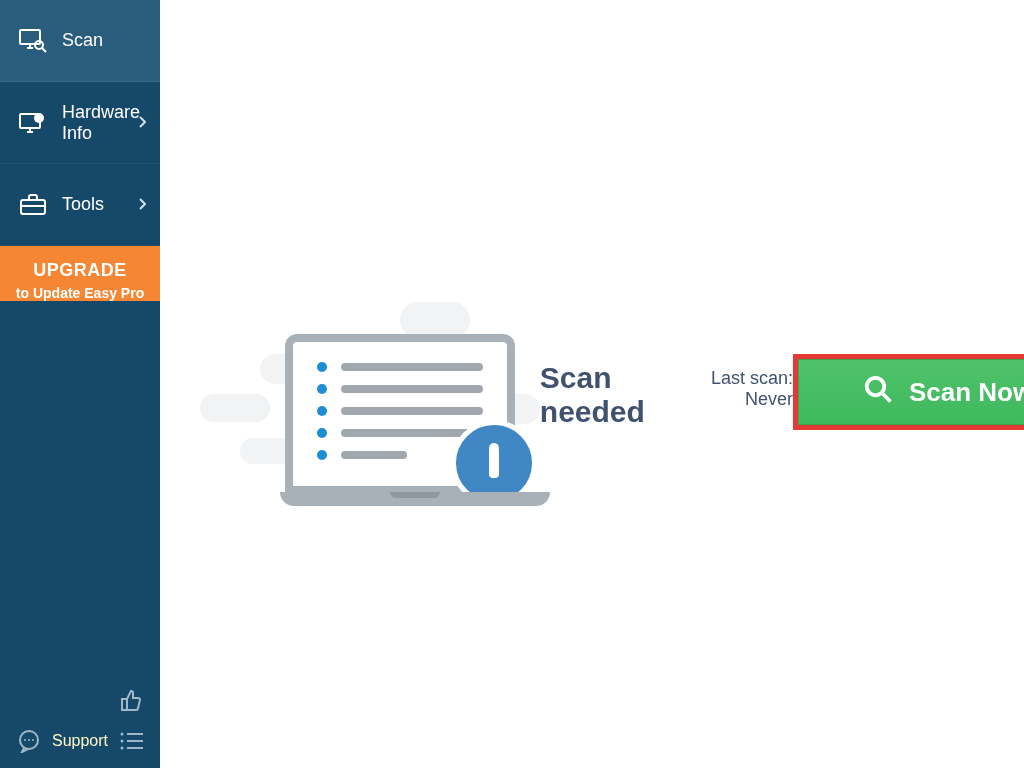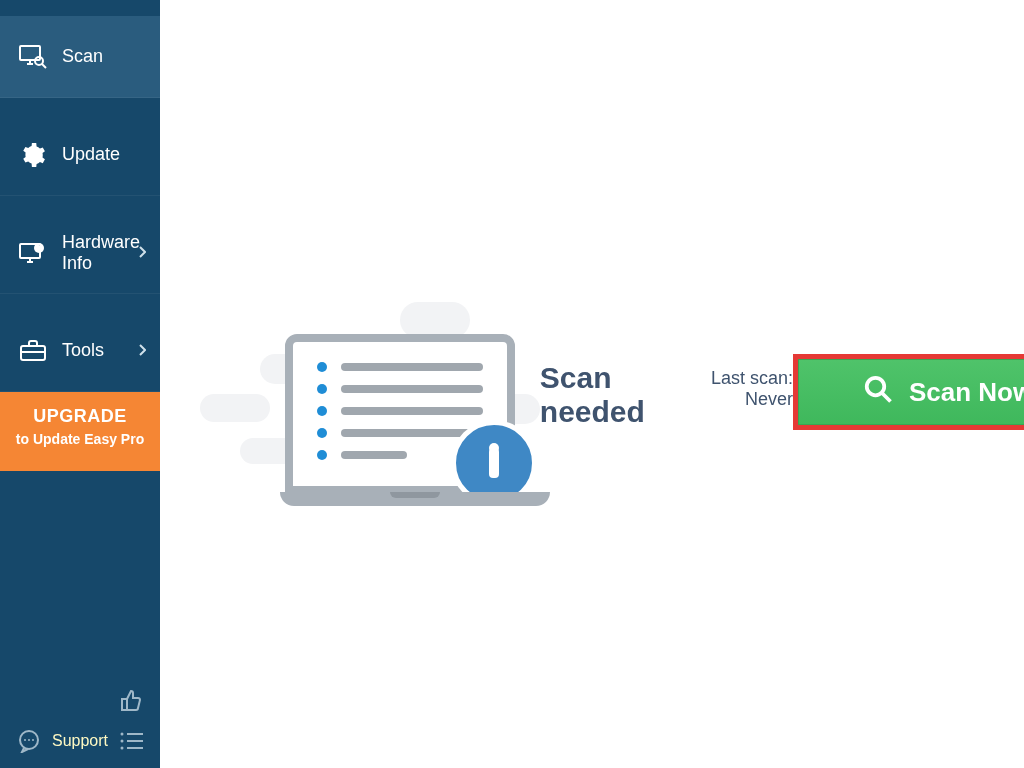--- a/index.html
+++ b/index.html
@@ -37,21 +37,20 @@
   .nav-item {
     display: flex;
     align-items: center;
     height: 82px;
     padding: 0 18px;
     position: relative;
     cursor: pointer;
     color: #fff;
     font-size: 18px;
     border-bottom: 1px solid rgba(255,255,255,0.06);
-    margin-top: 16px;
   }
   .nav-item.active { background: #2a5c7e; }
   .nav-item .nav-icon {
     width: 30px; height: 30px;
     margin-right: 14px;
     display: flex; align-items: center; justify-content: center;
     flex: 0 0 30px;
   }
   .nav-item .chev {
     position: absolute;
@@ -59,21 +58,21 @@
     top: 50%;
     transform: translateY(-50%);
     color: #cfe0ea;
     font-size: 14px;
   }
   .upgrade {
     margin: 0;
     background: #f58634;
     color: #fff;
     text-align: center;
-    padding: 14px 10px 24px 10px;
+    padding: 14px 10px 0 10px;
     cursor: pointer;
   }
   .upgrade .line1 { font-size: 18px; font-weight: 700; letter-spacing: 0.5px; }
   .upgrade .line2 { font-size: 14px; font-weight: 600; margin-top: 4px; }
 
   .sidebar-spacer { flex: 1; }
 
   .sidebar-footer {
     display: flex;
     align-items: center;
@@ -185,28 +184,20 @@
           <rect x="1" y="1" width="20" height="14" rx="1"></rect>
           <line x1="8" y1="19" x2="14" y2="19"></line>
           <line x1="11" y1="15" x2="11" y2="19"></line>
           <circle cx="20" cy="16" r="4"></circle>
           <line x1="23" y1="19" x2="27" y2="23"></line>
         </svg>
       </span>
       <span>Scan</span>
     </div>
 
-    <div class="nav-item">
-      <span class="nav-icon">
-        <svg width="26" height="26" viewBox="0 0 24 24" fill="#fff">
-          <path d="M12 8a4 4 0 100 8 4 4 0 000-8zm9 4a7.9 7.9 0 00-.2-1.8l2.2-1.7-2-3.5-2.6 1a8 8 0 00-3.1-1.8L15 1h-4l-.3 2.7A8 8 0 007.6 5.5l-2.6-1-2 3.5 2.2 1.7A7.9 7.9 0 005 12c0 .6.1 1.2.2 1.8L3 15.5l2 3.5 2.6-1a8 8 0 003.1 1.8L11 23h4l.3-2.7a8 8 0 003.1-1.8l2.6 1 2-3.5-2.2-1.7c.1-.6.2-1.2.2-1.8z"></path>
-        </svg>
-      </span>
-      <span>Update</span>
-    </div>
 
     <div class="nav-item">
       <span class="nav-icon">
         <svg width="28" height="24" viewBox="0 0 28 24" fill="none" stroke="#fff" stroke-width="2">
           <rect x="1" y="3" width="20" height="14" rx="1"></rect>
           <line x1="8" y1="21" x2="14" y2="21"></line>
           <line x1="11" y1="17" x2="11" y2="21"></line>
           <circle cx="20" cy="7" r="5" fill="#fff" stroke="none"></circle>
           <text x="20" y="10" text-anchor="middle" font-size="8" font-weight="700" fill="#16486a" font-family="Segoe UI">i</text>
         </svg>

